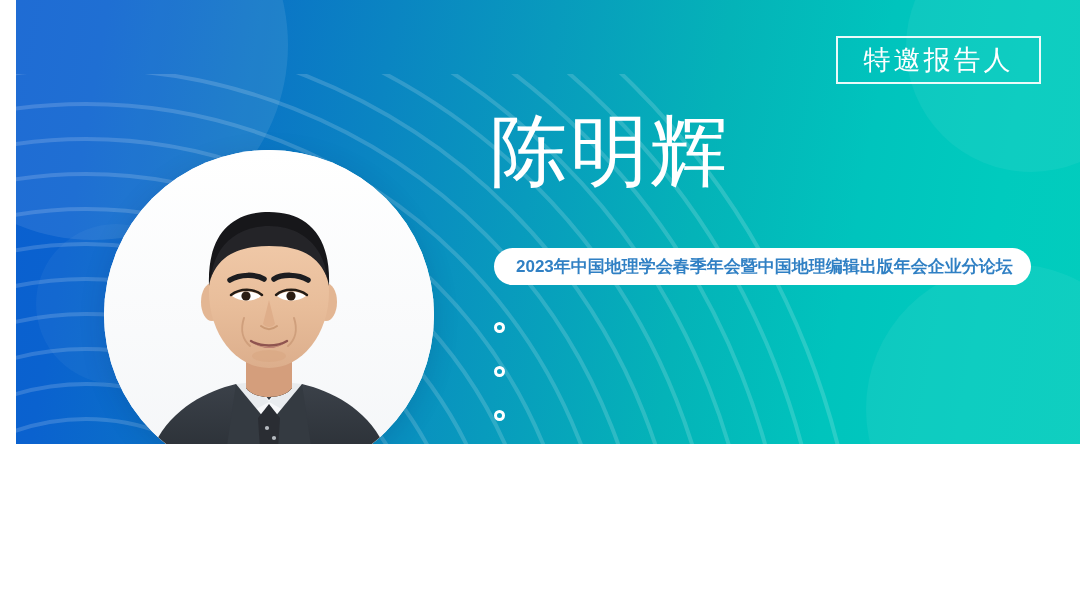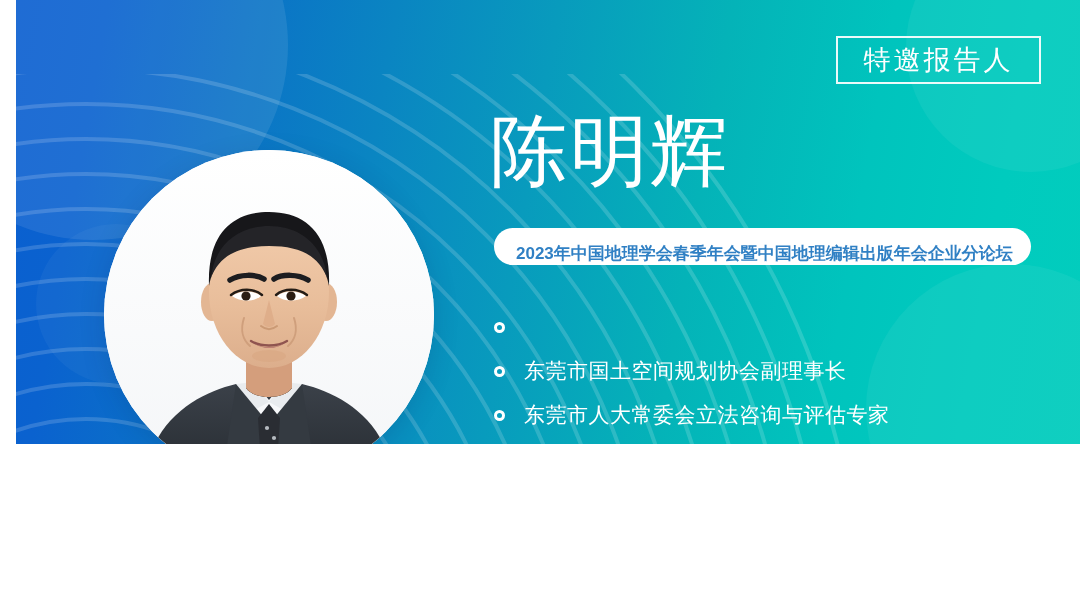--- a/index.html
+++ b/index.html
@@ -99,27 +99,27 @@
     font-weight: 300;
     letter-spacing: 2px;
     line-height: 1;
     white-space: nowrap;
     text-align: right;
   }
 
   
   #event-pill {
     position: absolute;
-    left: 478px; top: 228px;
+    left: 478px; top: 248px;
     height: 37px;
     padding: 0 18px 0 22px;
     background: #ffffff;
     border-radius: 19px;
     display: flex;
-    align-items: flex-end;
+    align-items: center;
     box-sizing: border-box;
     max-width: 610px;
     overflow: hidden;
   }
   #event-pill-label {
     color: #3080c4;
     font-size: 17px;
     font-weight: 700;
     white-space: nowrap;
     letter-spacing: 0px;
@@ -274,25 +274,20 @@
   <div id="event-pill">
     <span id="event-pill-label">2023年中国地理学会春季年会暨中国地理编辑出版年会企业分论坛</span>
   </div>
 
   <ul id="credentials">
     <li>
       <span class="cred-bullet"></span>
     </li>
     <li>
       <span class="cred-bullet"></span>
-      <span class="cred-text">东莞市国土空间规划协会副理事长</span>
-    </li>
-    <li>
-      <span class="cred-bullet"></span>
-      <span class="cred-text">东莞市人大常委会立法咨询与评估专家</span>
     </li>
     <li>
       <span class="cred-bullet"></span>
     </li>
     <li>
       <span class="cred-bullet"></span>
     </li>
   </ul>
 
 </div>

